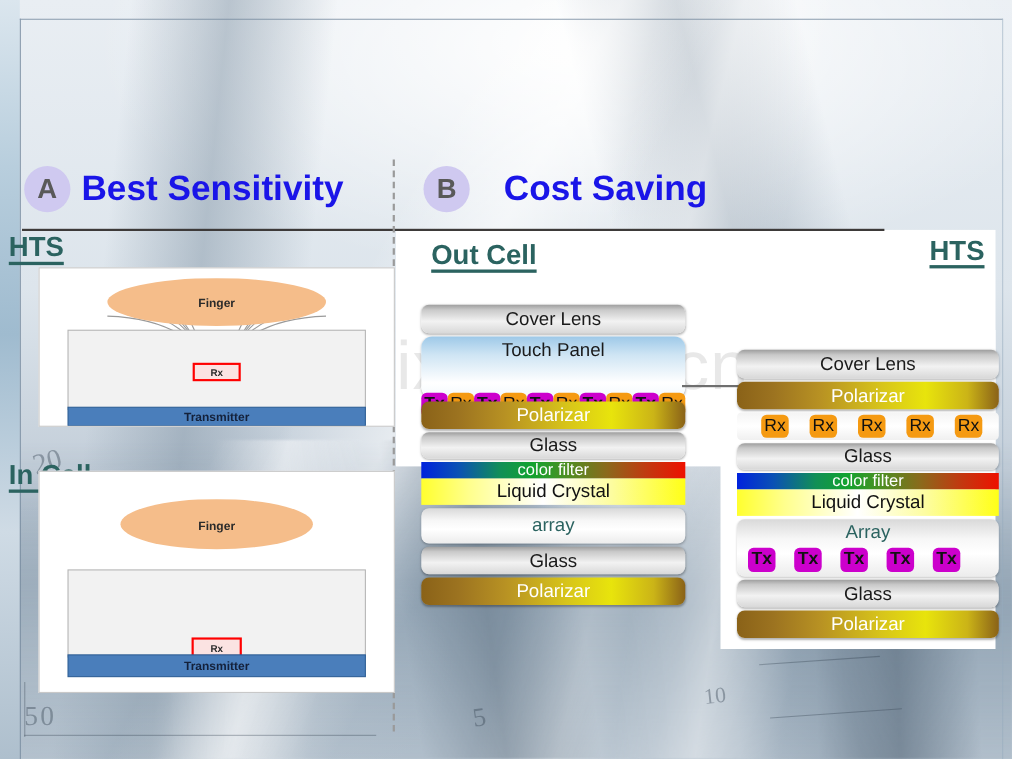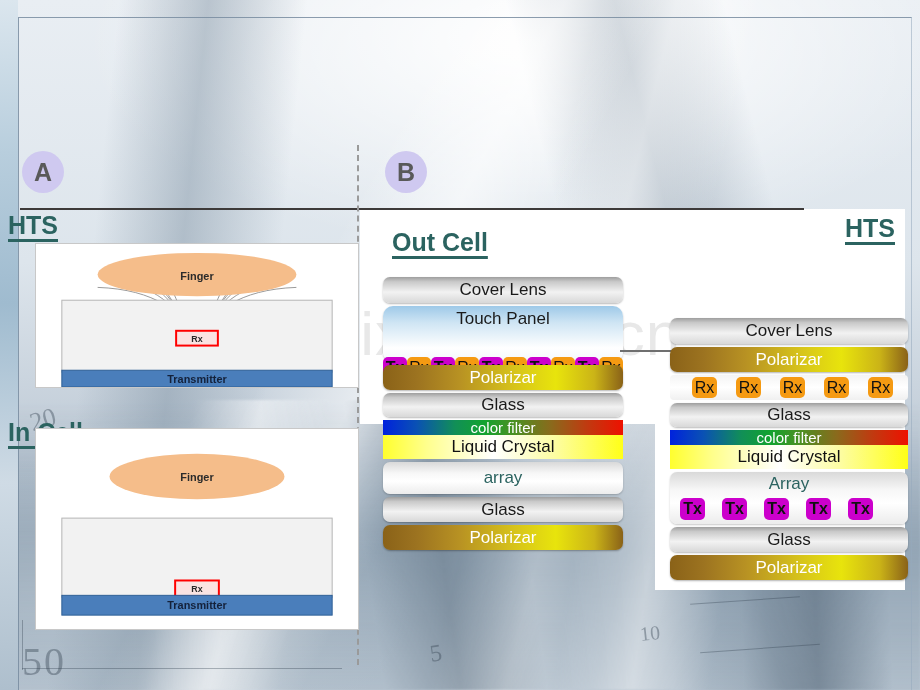--- a/index.html
+++ b/index.html
@@ -36,21 +36,21 @@
     filter: blur(1px);
     opacity: .95;
   }
   #bgFaintNums {
     position: absolute; inset: 0;
     color: rgba(58,72,86,.42);
     font-family: "Liberation Serif", serif;
     pointer-events: none;
   }
   #bgFaintNums span { position: absolute; white-space: nowrap; }
-  .n1 { left: 22px;  top: 638px; font-size: 40px; letter-spacing: 2px; }
+  .n1 { left: 22px;  top: 638px; font-size: 25px; letter-spacing: 2px; }
   .n2 { left: 30px;  top: 405px; font-size: 26px; transform: rotate(-16deg); }
   .n3 { left: 340px; top: 245px; font-size: 23px; transform: rotate(-74deg); }
   .n4 { left: 334px; top: 430px; font-size: 21px; transform: rotate(-78deg); }
   .n5 { left: 200px; top: 440px; font-size: 19px; transform: rotate(-12deg); }
   .n6 { left: 430px; top: 640px; font-size: 24px; transform: rotate(-8deg); }
   .n7 { left: 640px; top: 622px; font-size: 20px; transform: rotate(-6deg); }
   .ruleline { position:absolute; background: rgba(50,64,78,.35); }
   
   #frame {
     position: absolute; left: 18px; top: 17px; right: 8px; bottom: 0px;
@@ -104,21 +104,21 @@
     border-left: 2px dashed #9a9a9a;
   }
   
   .seclabel {
     position:absolute; color:#2b6360; font-weight:bold; font-size:25px;
     text-decoration: underline; text-underline-offset: 5px;
     text-decoration-thickness: 3px; white-space:nowrap;
   }
   #lblHTSleft  { left: 8px;   top: 211px; }
   #lblInCell   { left: 8px;   top: 418px; }
-  #lblOutCell  { left: 392px; top: 228px; }
+  #lblOutCell  { left: 392px; top: 218px; }
   #lblHTSright { left: 845px; top: 214px; }
   
   #watermark {
     position:absolute; left: 176px; top: 298px;
     font-size: 62px; color: rgba(150,150,150,.22);
     font-family:"Liberation Sans", sans-serif;
     letter-spacing: 1px; white-space: nowrap; pointer-events:none;
   }
   
   .fdbox {
@@ -212,22 +212,24 @@
   </div>
 
   <div id="frameStripe"></div>
   <div id="frame"></div>
 
   <div id="whitepanel"></div>
   <div id="whitepanel2"></div>
 
 
   <div id="badgeA" class="badge">A</div>
+  <div id="headA" class="headline">Best Sensitivity</div>
 
   <div id="badgeB" class="badge">B</div>
+  <div id="headB" class="headline">Cost Saving</div>
 
   <div id="hrule"></div>
   <div id="vdash"></div>
 
   <div id="lblHTSleft" class="seclabel">HTS</div>
   <div id="lblInCell" class="seclabel">In Cell</div>
   <div id="lblOutCell" class="seclabel">Out Cell</div>
   <div id="lblHTSright" class="seclabel">HTS</div>
 
   <div id="watermark">www.zixin.com.cn</div>

